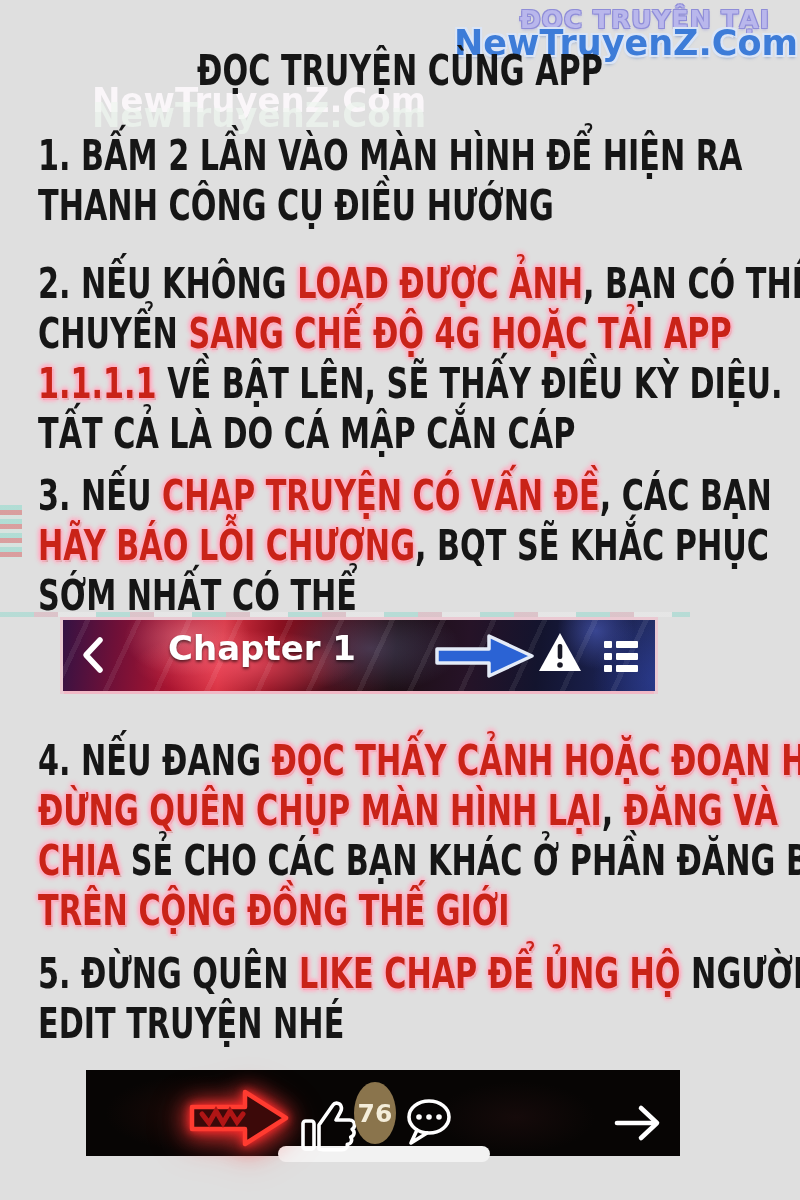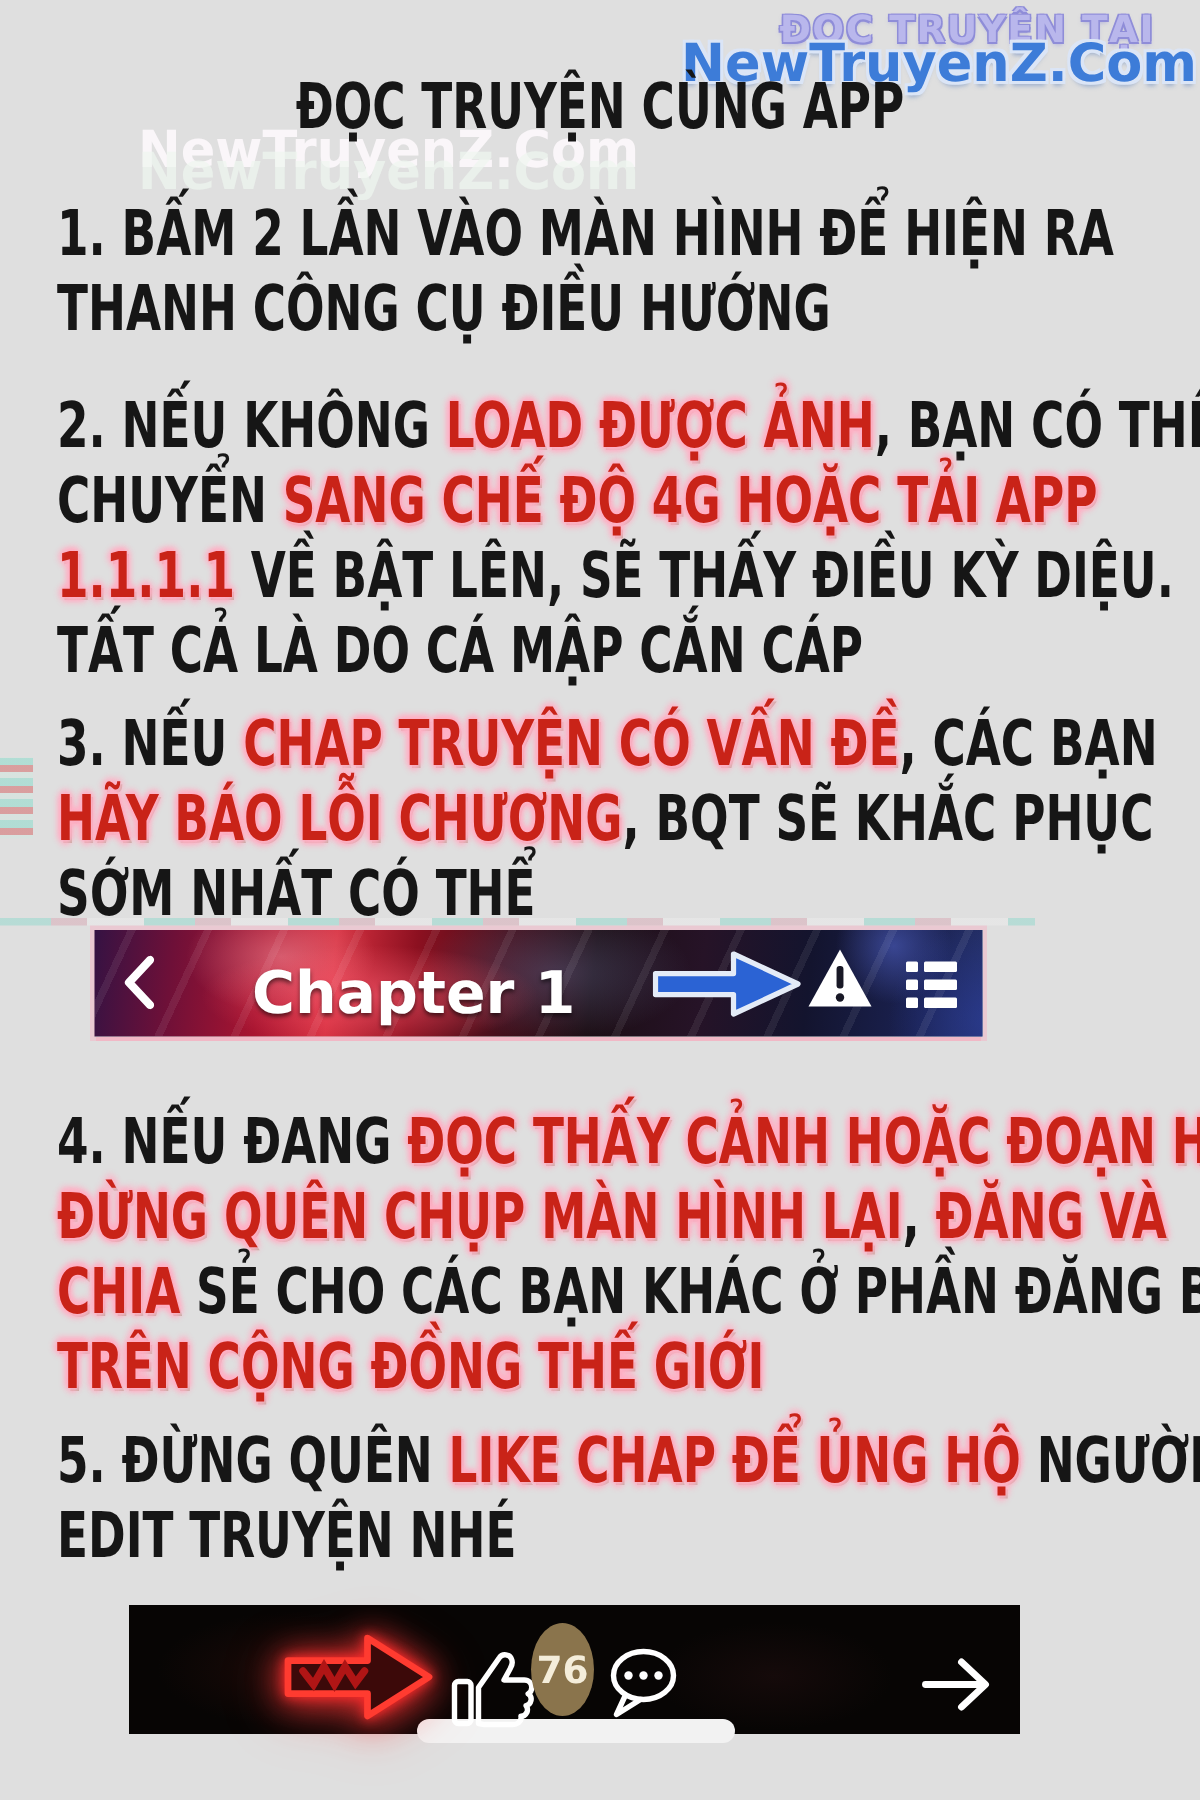--- a/index.html
+++ b/index.html
@@ -35,21 +35,21 @@
     background:
       radial-gradient(circle 55px at 90% 15%,rgba(90,110,220,.5),transparent 70%),
       radial-gradient(circle 95px at 101% 85%,rgba(45,65,170,.55),transparent 72%),
       radial-gradient(ellipse 150px 45px at 31% 62%,rgba(255,95,115,.6),transparent 75%),
       radial-gradient(ellipse 90px 55px at 21% 25%,rgba(255,170,180,.45),transparent 70%),
       radial-gradient(ellipse 120px 60px at 52% 40%,rgba(120,130,180,.35),transparent 75%),
       linear-gradient(97deg,#351243 0%,#6e1038 9%,#a81430 19%,#d63040 27%,#8c1020 36%,#46101c 46%,#1c0e14 56%,#261327 68%,#13142e 80%,#1a2150 92%,#253066 100%);}
   .chapter-bar::before{content:"";position:absolute;inset:0;
     background:repeating-linear-gradient(115deg,transparent 0 20px,rgba(255,255,255,.07) 20px 25px,transparent 25px 46px);}
   .chap-back{position:absolute;left:17px;top:16px;width:26px;height:38px;}
-  .chap-title{position:absolute;left:105px;top:20px;font-size:39px;font-weight:bold;color:#fff;
+  .chap-title{position:absolute;left:105px;top:8px;font-size:34px;font-weight:bold;color:#fff;
     text-shadow:0 2px 3px rgba(0,0,0,.55);}
   .chap-pointer{position:absolute;left:372px;top:12px;width:100px;height:48px;}
   .chap-warning{position:absolute;left:474px;top:10px;width:46px;height:46px;}
   .chap-menu{position:absolute;left:541px;top:21px;width:34px;height:31px;}
   .menu-row{position:absolute;left:0;height:7px;width:34px;}
   .menu-row i{position:absolute;left:0;top:0;width:8px;height:7px;background:#fff;border-radius:1px;}
   .menu-row b{position:absolute;left:12px;top:0;width:22px;height:7px;background:#fff;border-radius:1px;}
   
   .action-bar{position:absolute;left:86px;top:1070px;width:594px;height:86px;
     background:

